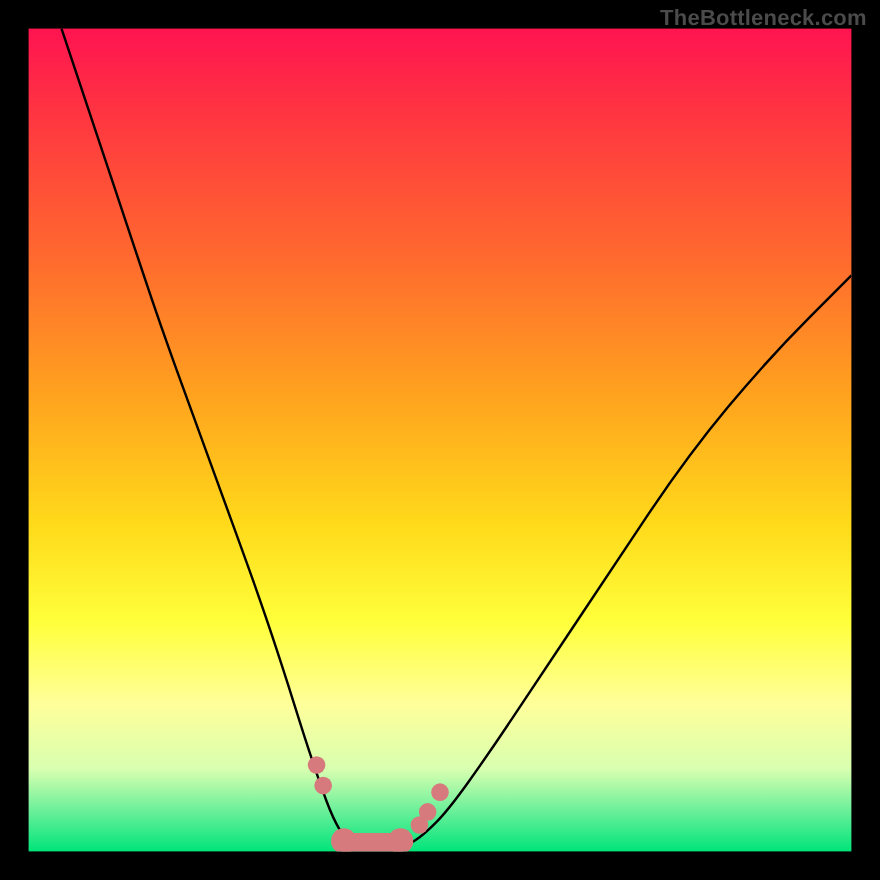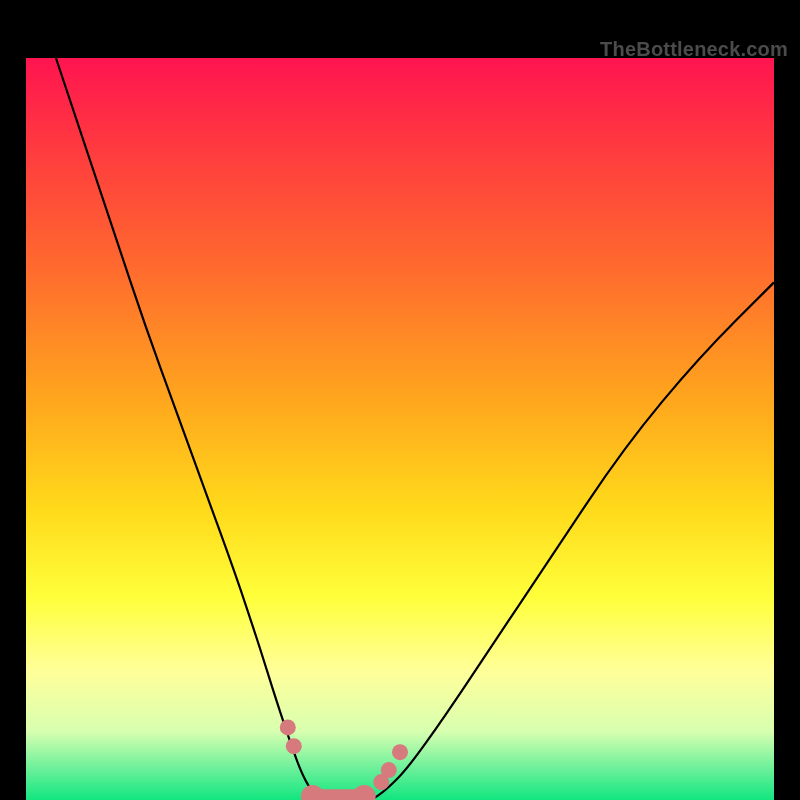--- a/index.html
+++ b/index.html
@@ -2,21 +2,20 @@
 <html><head>
 <meta charset="utf-8">
 <style>
   * { margin: 0; padding: 0; box-sizing: border-box; }
   html, body { width: 800px; height: 800px; overflow: hidden; background: #000; }
   .frame {
     width: 800px;
     height: 569px;
     background: #000;
     position: relative;
-    margin-top: 32px;
   }
   .plot-area {
     position: absolute;
     left: 26px;
     top: 26px;
     width: 748px;
     height: 748px;
     background: linear-gradient(to bottom,
       #ff1450 0%,
       #ff3a3f 12%,

